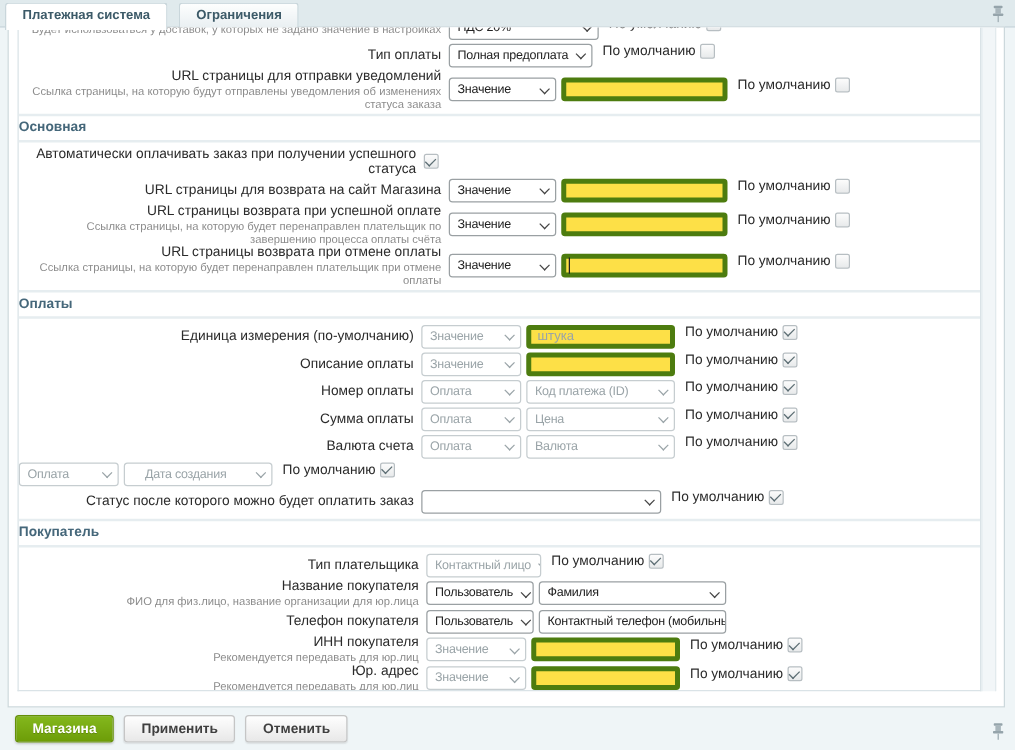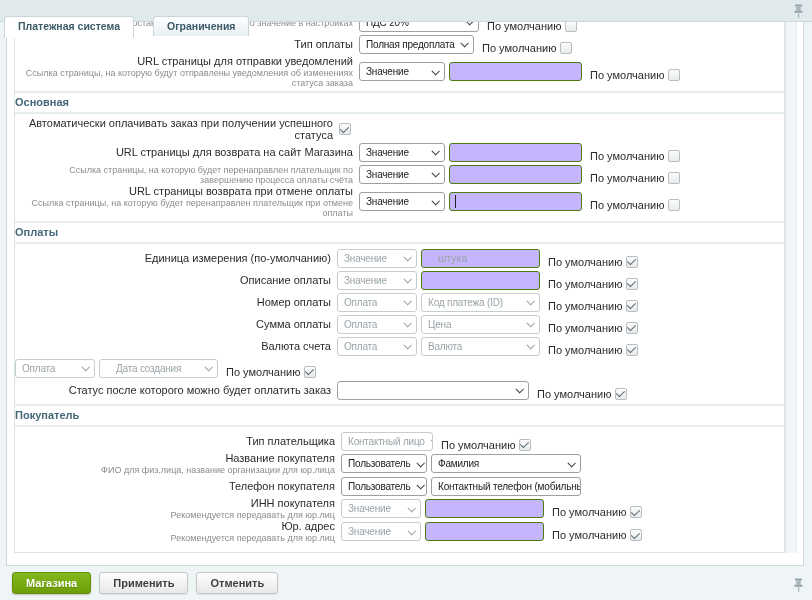--- a/index.html
+++ b/index.html
@@ -1,52 +1,52 @@
 <!DOCTYPE html>
 <html><head>
 <meta charset="utf-8">
 <style>
   html,body{margin:0;padding:0}
   body{width:812px;height:600px;overflow:hidden;position:relative;
        background:#eff5f7;font-family:"Liberation Sans","DejaVu Sans",sans-serif;
        font-size:11px;color:#2b2b2b;-webkit-font-smoothing:antialiased}
   .topbar{position:absolute;top:0;left:0;width:812px;height:21px;background:#e0eaed;
           border-bottom:1px solid #c9d6db;z-index:1}
-  .tabs{position:absolute;top:16px;left:4px;display:flex;gap:19px;z-index:3}
+  .tabs{position:absolute;top:2px;left:4px;display:flex;gap:9px;z-index:3}
   .tab{height:19px;line-height:19px;padding:0 13px;font-size:10.5px;font-weight:bold;
        color:#3c5a68;border:1px solid #c9d6db;border-bottom:none;border-radius:3px 3px 0 0;
        cursor:pointer;white-space:nowrap}
   .tab.active{background:#fff;height:21px}
   .tab.inactive{background:linear-gradient(#fdfefe,#e9eff2)}
   .panel{position:absolute;top:21px;left:6px;width:798px;height:545px;background:#fff;
          border:1px solid #ccd8dc;box-sizing:border-box;z-index:2}
   .inner{position:absolute;top:0;left:7px;width:771px;height:531px;box-sizing:border-box;
          border:1px solid #dae3e7;border-top:none;background:#fff;overflow:hidden}
   .scrolltrack{position:absolute;top:0;right:6px;width:10px;height:531px;background:#f2f6f8;
          border-left:1px solid #e2eaed;border-right:1px solid #e2eaed}
   .form{position:relative;top:-11px}
   .row{display:flex;align-items:center;min-height:22px}
   .lblcell{flex:none;text-align:right;padding-right:6px;line-height:12px}
   .sec-top .lblcell,.sec-main .lblcell{width:338px}
   .sec-pay .lblcell{width:316px}
   .sec-buyer .lblcell{width:320px}
   .row.cbrow .lblcell{width:318px}
   .lbl{font-size:11px;color:#2b2b2b}
   .sub{font-size:9px;color:#8c8c8c;line-height:10px;margin-top:1px}
-  .ctrls{display:flex;align-items:flex-end}
+  .ctrls{display:flex;align-items:flex-start}
   .sel{box-sizing:border-box;height:19px;border:1px solid #9aa0a3;border-radius:3px;background:#fff;
        display:flex;align-items:center;justify-content:space-between;padding:0 6px;margin-right:4px;
        font-size:10px;color:#222;cursor:pointer;overflow:hidden;white-space:nowrap;letter-spacing:-0.2px}
   .sel .chev{flex:none;width:5px;height:5px;border-right:1.3px solid #444;border-bottom:1.3px solid #444;
        transform:rotate(45deg) translateY(-1px);margin-left:6px}
   .sel.dis{color:#9aa4a8;border-color:#c6cdd0}
   .sel.dis .chev{border-color:#9aa4a8}
   .inpwrap{position:relative;margin-right:4px;display:inline-flex}
-  .inp{box-sizing:border-box;height:19px;border:1px solid #4d7c0f;border-radius:3px;padding:0 16px;
-       font-size:10.5px;color:#222;font-family:inherit;background:#c4b5fd}
+  .inp{box-sizing:border-box;height:19px;border:4px solid #4d7c0f;border-radius:3px;padding:0 5px;
+       font-size:10.5px;color:#222;font-family:inherit;background:#fde047}
   .inp::placeholder{color:#9aa4a8}
   .caret{position:absolute;left:6px;top:3px;width:1px;height:13px;background:#222}
   .defwrap{display:flex;align-items:center;margin-left:4px;white-space:nowrap}
   .deflbl{font-size:11px;color:#2b2b2b;margin-right:4px}
   .cb{flex:none;width:12px;height:12px;box-sizing:border-box;border:1px solid #b7bec2;border-radius:2px;
       background:linear-gradient(#fcfcfc,#e8eaeb);display:inline-flex;align-items:center;justify-content:center;
       cursor:pointer}
   .cb.checked::before{content:"";width:7px;height:3.5px;border-left:1.6px solid #5c6d73;
       border-bottom:1.6px solid #5c6d73;transform:rotate(-45deg) translateY(-1px)}
   .sechead-block{margin:3px 0}
@@ -160,20 +160,21 @@
               <input class="inp" type="text" style="width: 133px;">
             </span>
             <span class="defwrap">
               <span class="deflbl">По умолчанию</span>
               <span class="cb"></span>
             </span>
           </div>
         </div>
         <div class="row sec-main">
           <div class="lblcell">
+            <div class="lbl">URL страницы возврата при успешной оплате</div>
             <div class="sub">Ссылка страницы, на которую будет перенаправлен плательщик по завершению процесса оплаты счёта</div>
           </div>
           <div class="ctrls">
             <div class="sel" style="width: 86px;">
               <span>Значение</span>
               <span class="chev"></span>
             </div>
             <span class="inpwrap">
               <input class="inp" type="text" style="width: 133px;">
             </span>
@@ -348,21 +349,21 @@
             </div>
             <span class="defwrap">
               <span class="deflbl">По умолчанию</span>
               <span class="cb checked"></span>
             </span>
           </div>
         </div>
         <div class="row sec-buyer">
           <div class="lblcell">
             <div class="lbl">Название покупателя</div>
-            <div class="sub">ФИО для физ.лица, название организации для юр.лица</div>
+            <div class="sub">ФИО для физ.лицо, название организации для юр.лица</div>
           </div>
           <div class="ctrls">
             <div class="sel" style="width: 86px;">
               <span>Пользователь</span>
               <span class="chev"></span>
             </div>
             <div class="sel" style="width: 150px;">
               <span>Фамилия</span>
               <span class="chev"></span>
             </div>

